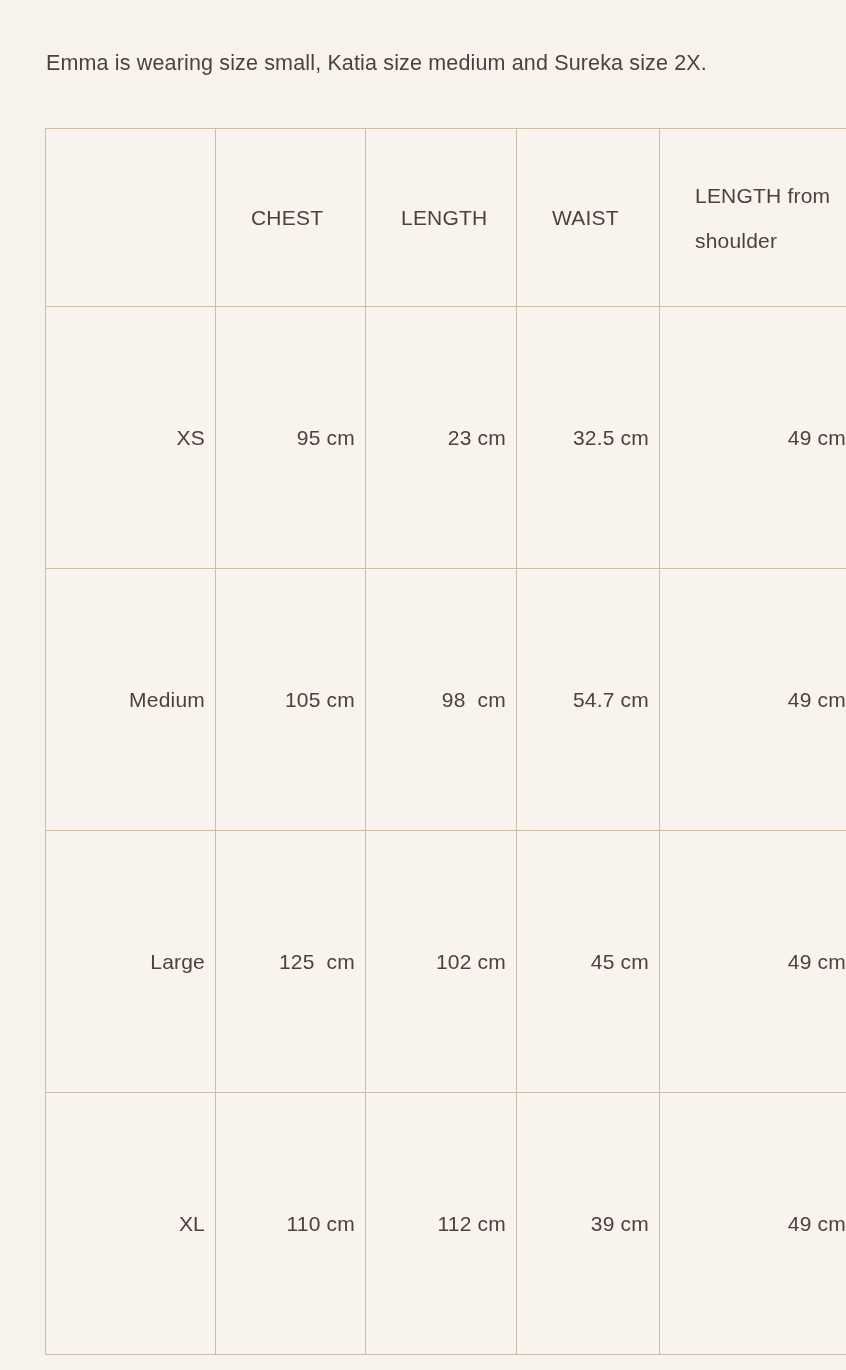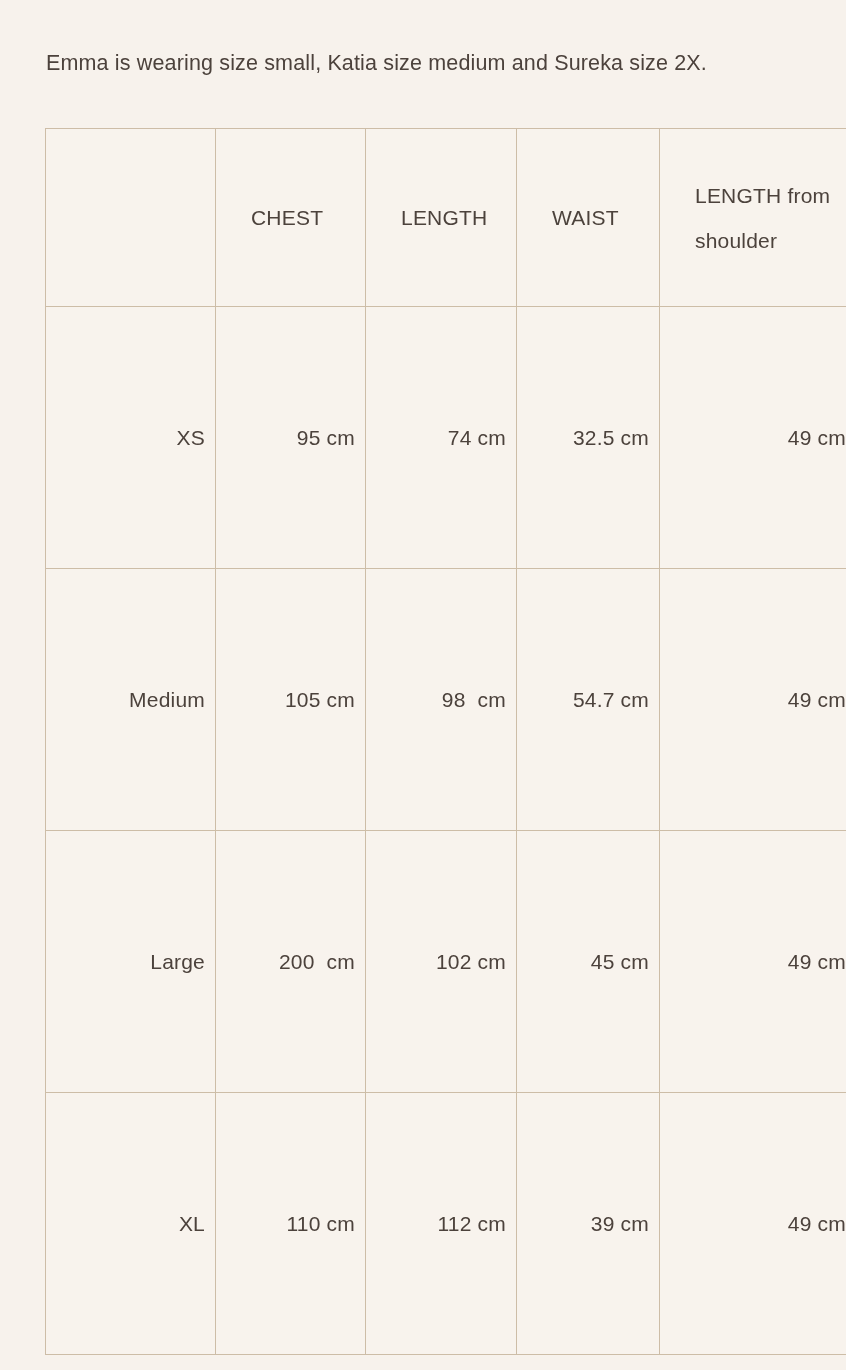--- a/index.html
+++ b/index.html
@@ -101,34 +101,34 @@
         <th>CHEST</th>
         <th>LENGTH</th>
         <th>WAIST</th>
         <th>LENGTH from shoulder</th>
       </tr>
     </thead>
     <tbody>
       <tr>
         <td class="cell-size">XS</td>
         <td>95 cm</td>
-        <td>74 cm</td>
+        <td>23 cm</td>
         <td>32.5 cm</td>
         <td>49 cm</td>
       </tr>
       <tr>
         <td class="cell-size">Medium</td>
         <td>105 cm</td>
         <td>98  cm</td>
         <td>54.7 cm</td>
         <td>49 cm</td>
       </tr>
       <tr>
         <td class="cell-size">Large</td>
-        <td>200  cm</td>
+        <td>125  cm</td>
         <td>102 cm</td>
         <td>45 cm</td>
         <td>49 cm</td>
       </tr>
       <tr>
         <td class="cell-size">XL</td>
         <td>110 cm</td>
         <td>112 cm</td>
         <td>39 cm</td>
         <td>49 cm</td>

